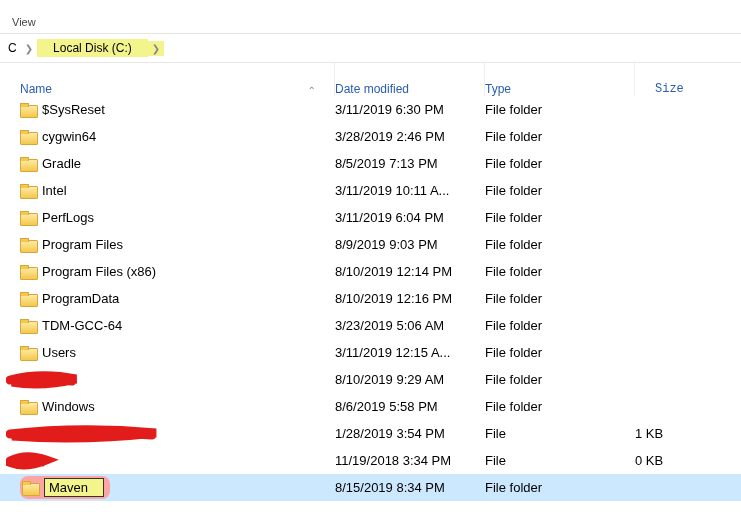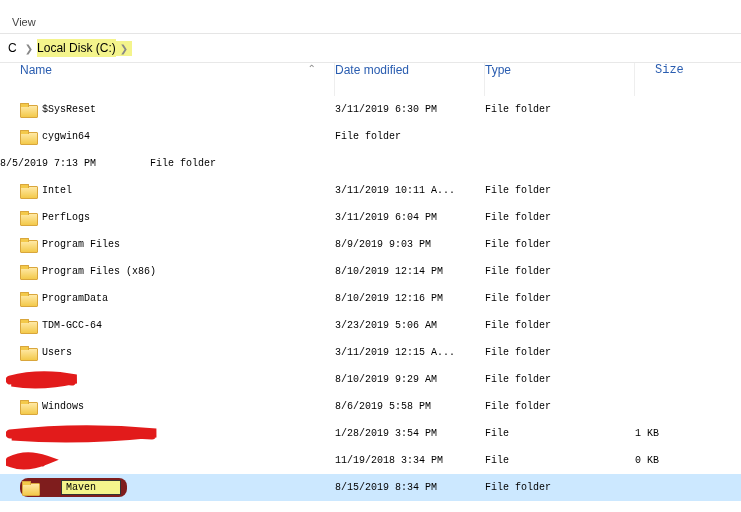--- a/index.html
+++ b/index.html
@@ -33,51 +33,50 @@
       background: #fff;
     }
     .crumb {
       padding: 2px 4px;
       font-size: 12px;
       color: #000;
     }
     .crumb.highlighted {
       background: #f4f48c;
       border-radius: 0;
-      padding: 2px 0;
+      padding: 2px 16px;
     }
     .chevron {
       color: #888;
       padding: 0 4px;
       font-size: 10px;
     }
     .chevron.hl { background:#f4f48c; padding: 2px 4px; }
     .headers {
       display: flex;
       height: 34px;
       align-items: center;
       border-top: 1px solid #e8e8e8;
       color: #2a5db0;
       font-size: 12px;
       user-select: none;
     }
     .col-name { width: 335px; padding-left: 20px; display:flex; align-items:center; gap:100px;}
     .col-date { width: 150px; }
     .col-type { width: 150px; }
     .col-size { flex: 1; text-align: left; padding-left: 20px; font-family: Liberation Mono, monospace;}
-    .hborder { border-right: 1px solid #eee; height:100%; display:flex; align-items:flex-start;gap:40px; }
+    .hborder { border-right: 1px solid #eee; height:100%; display:flex; align-items:flex-end;gap:40px; }
     .sort-ind { color:#888; font-size:10px; margin-left:auto; padding-right:18px;}
     .rows { }
     .row {
       display: flex;
       height: 27px;
       align-items: center;
-      font-size: 10px;
+      font-size: 13px;
       color: #000;
-      font-family: Liberation Mono, monospace;
     }
     .row.selected {
       background: #cce8ff;
     }
     .cell-name { width: 335px; display:flex; align-items:center; padding-left: 20px; gap:6px;}
     .cell-date { width: 150px; color:#000; }
     .cell-type { width: 150px; color:#000;}
     .cell-size { flex:1; padding-right:30px;}
     .folder-icon {
       width: 16px; height: 14px;
@@ -108,26 +107,26 @@
     }
     .redact svg { position:absolute; left:-4px; top:-3px; }
     .rename-box {
       border: 1px solid #333;
       background: #fff;
       padding: 1px 4px;
       min-width: 60px;
       background-color: #f4f48c;
     }
     .sel-hl-wrap{
-      background:#7f1d1d;
+      background:#fca5a5;
       border-radius:8px;
       padding:2px 6px 2px 2px;
       display:flex;
       align-items:center;
-      gap:23px;
+      gap:6px;
     }
   </style>
 </head>
 <body>
 
 <div class="tab-bar">
   <span class="tab-item">View</span>
 </div>
 
 <div class="breadcrumb">
@@ -161,24 +160,29 @@
       </div>
       <div class="cell-date">3/11/2019 6:30 PM</div>
       <div class="cell-type">File folder</div>
       <div class="cell-size"></div>
     </div>
     <div class="row">
       <div class="cell-name">
         <span class="folder-icon"></span>
         <span>cygwin64</span>
       </div>
-      <div class="cell-type">File folder</div>
-      <div class="cell-size"></div>
-    </div>
-    <div class="row">
+      <div class="cell-date">3/28/2019 2:46 PM</div>
+      <div class="cell-type">File folder</div>
+      <div class="cell-size"></div>
+    </div>
+    <div class="row">
+      <div class="cell-name">
+        <span class="folder-icon"></span>
+        <span>Gradle</span>
+      </div>
       <div class="cell-date">8/5/2019 7:13 PM</div>
       <div class="cell-type">File folder</div>
       <div class="cell-size"></div>
     </div>
     <div class="row">
       <div class="cell-name">
         <span class="folder-icon"></span>
         <span>Intel</span>
       </div>
       <div class="cell-date">3/11/2019 10:11 A...</div>

